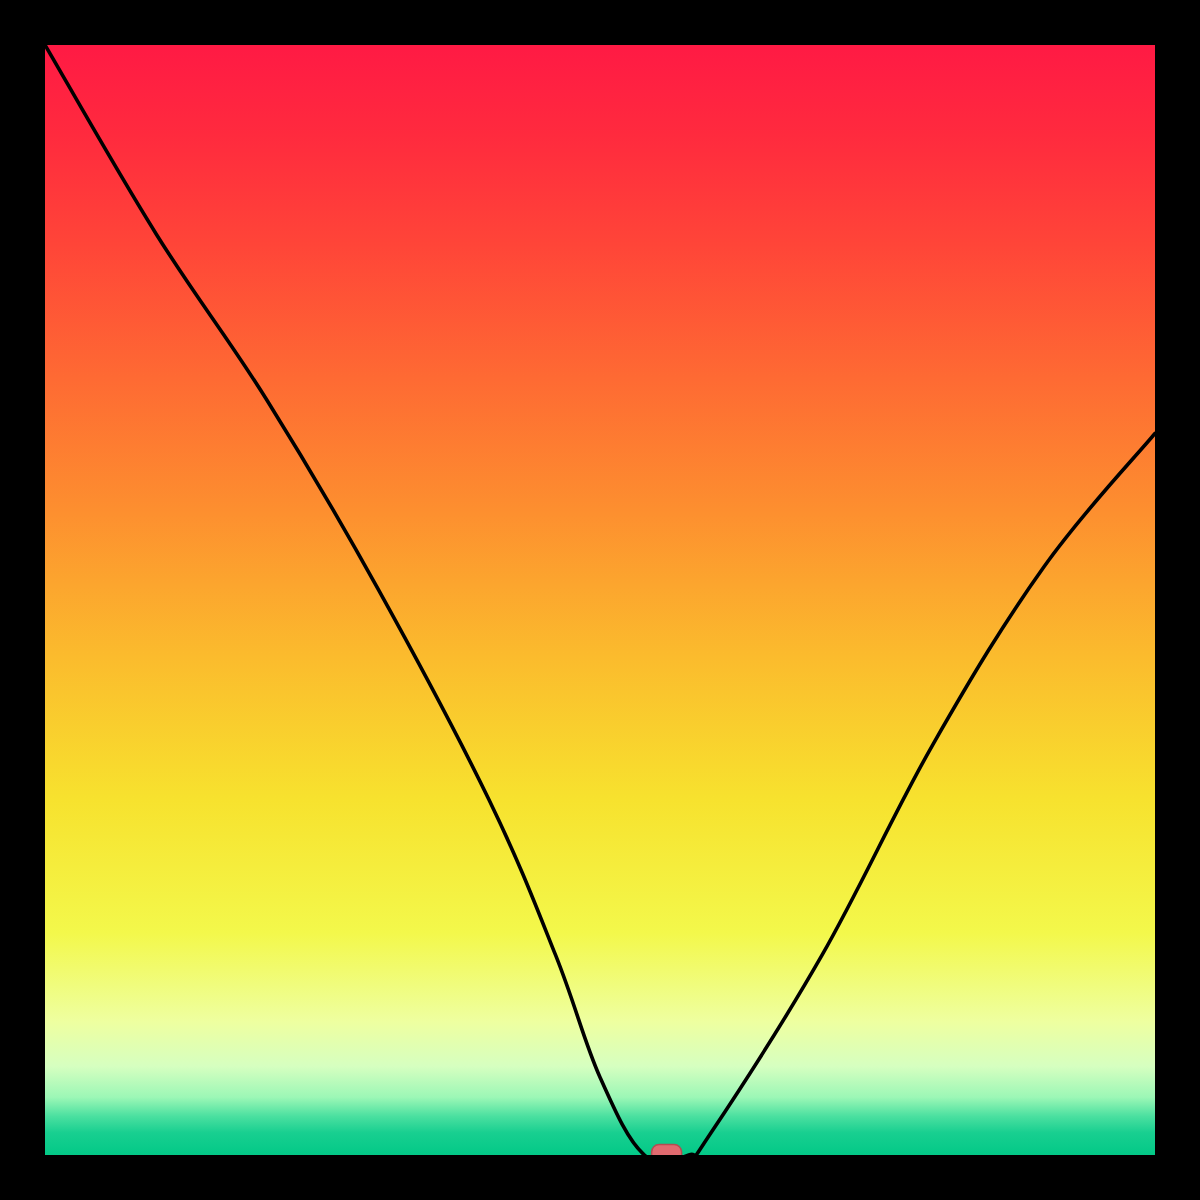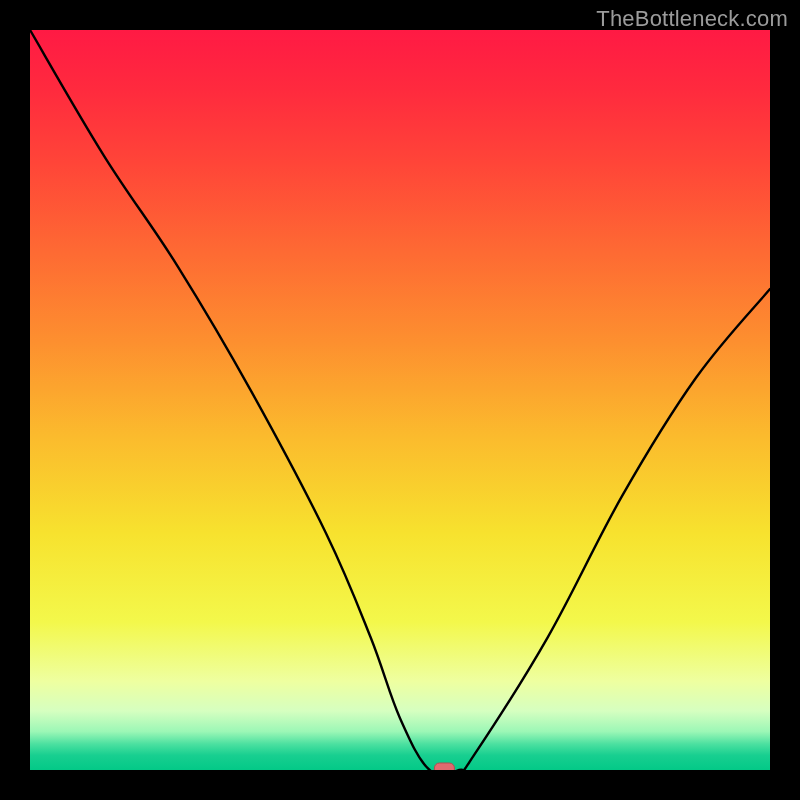--- a/index.html
+++ b/index.html
@@ -33,21 +33,20 @@
     font-size: 22px;
     font-weight: 500;
     letter-spacing: 0.2px;
   }
   svg { display: block; }
 </style>
 </head>
 <body>
 
 <div class="frame">
-  <div class="watermark">TheBottleneck.com</div>
 
   <div class="plot">
     <svg id="chart-svg" width="740" height="740" viewBox="0 0 740 740">
       <defs>
         <linearGradient id="bg-grad" x1="0" y1="0" x2="0" y2="1">
             <stop offset="0%" stop-color="#ff1a44"></stop>
             <stop offset="8%" stop-color="#ff2a3e"></stop>
             <stop offset="18%" stop-color="#ff4538"></stop>
             <stop offset="30%" stop-color="#fe6a33"></stop>
             <stop offset="42%" stop-color="#fd8f2f"></stop>

